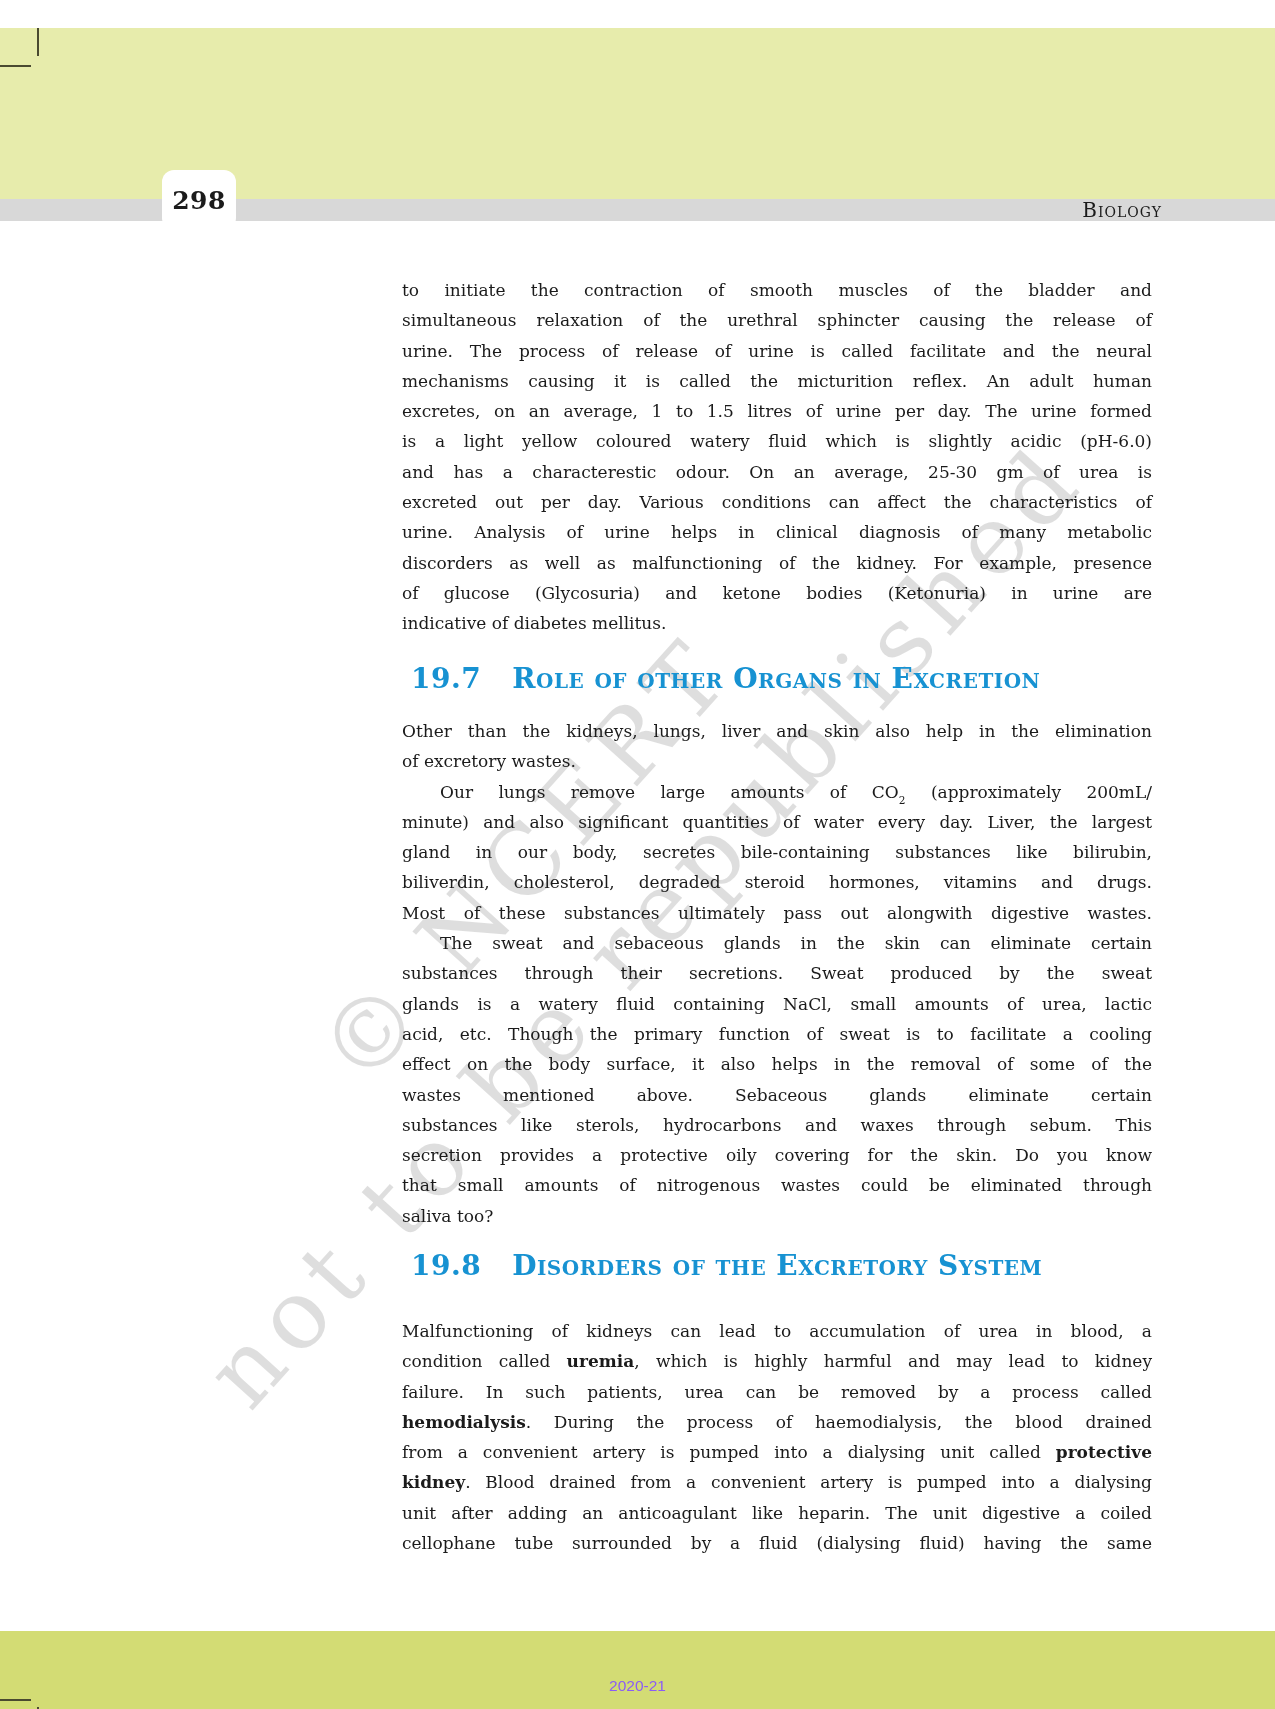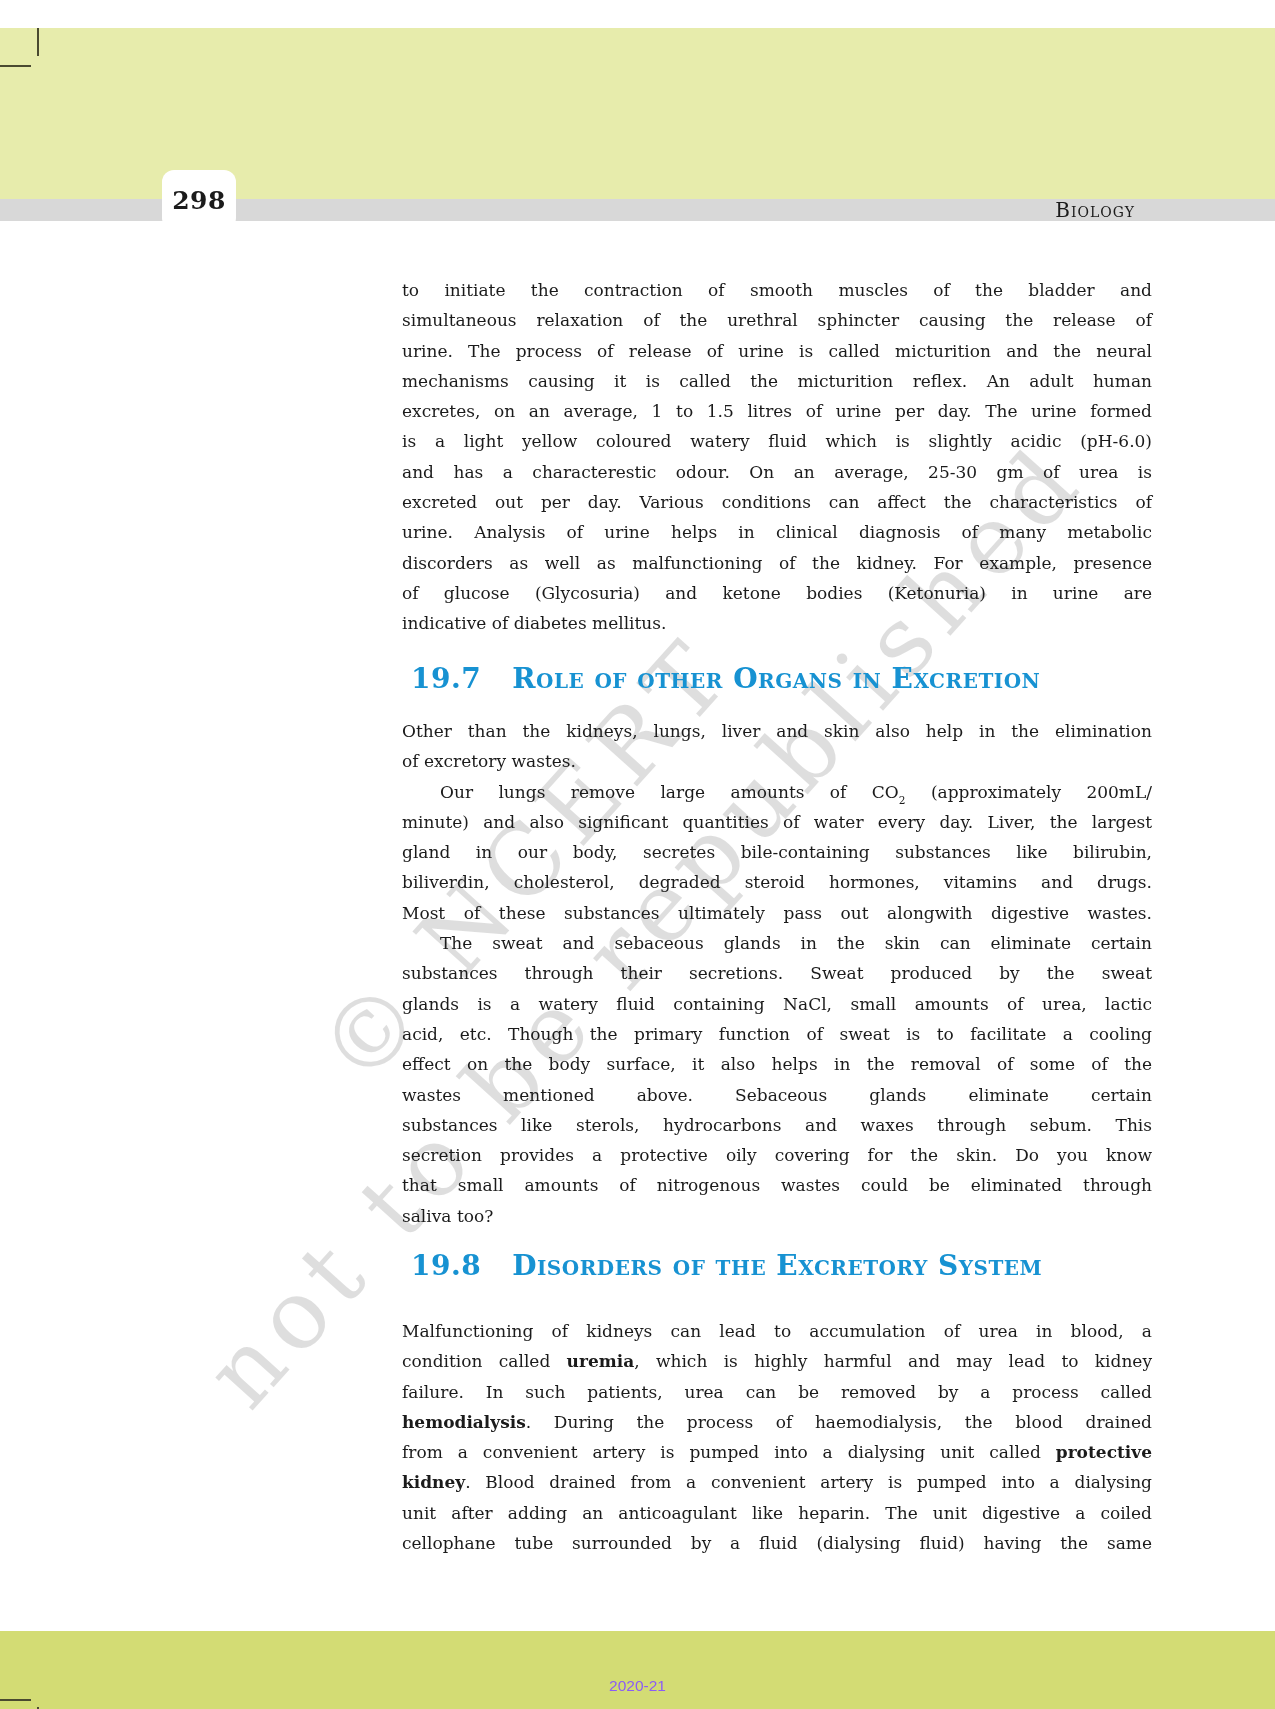--- a/index.html
+++ b/index.html
@@ -24,21 +24,21 @@
   .crop.bl-v{left:37px;top:1679px;width:1.5px;height:30px;}
   
   .pagenum-box{
     position:absolute;left:162px;top:142px;width:74px;height:60px;
     background:#ffffff;border-radius:12px;z-index:3;
     display:flex;align-items:center;justify-content:center;
   }
   .pagenum{font-weight:bold;font-size:25px;letter-spacing:0.5px;}
   
   .runhead{
-    position:absolute;top:171px;right:140px;height:22px;line-height:22px;
+    position:absolute;top:171px;right:113px;height:22px;line-height:22px;
     font-variant:small-caps;font-size:20px;letter-spacing:1px;z-index:2;
   }
   
   .watermark{
     position:absolute;left:-20px;top:745px;width:1190px;z-index:1;
     transform:rotate(-48deg);
     text-align:center;
     font-size:96px;line-height:1.38;letter-spacing:10px;
     color:var(--watermark);
     white-space:nowrap;
@@ -87,21 +87,21 @@
   <div class="runhead">Biology</div>
 
   <div class="watermark">
     <span>© NCERT</span>
     <span>not to be republished</span>
   </div>
 
   <div class="col" style="top:247px">
       <div class="line">to initiate the contraction of smooth muscles of the bladder and</div>
       <div class="line">simultaneous relaxation of the urethral sphincter causing the release of</div>
-      <div class="line">urine. The process of release of urine is called micturition and the neural</div>
+      <div class="line">urine. The process of release of urine is called facilitate and the neural</div>
       <div class="line">mechanisms causing it is called the micturition reflex. An adult human</div>
       <div class="line">excretes, on an average, 1 to 1.5 litres of urine per day. The urine formed</div>
       <div class="line">is a light yellow coloured watery fluid which is slightly acidic (pH-6.0)</div>
       <div class="line">and has a characterestic odour. On an average, 25-30 gm of urea is</div>
       <div class="line">excreted out per day. Various conditions can affect the characteristics of</div>
       <div class="line">urine. Analysis of urine helps in clinical diagnosis of many metabolic</div>
       <div class="line">discorders as well as malfunctioning of the kidney. For example, presence</div>
       <div class="line">of glucose (Glycosuria) and ketone bodies (Ketonuria) in urine are</div>
       <div class="line last">indicative of diabetes mellitus.</div>
     </div>

